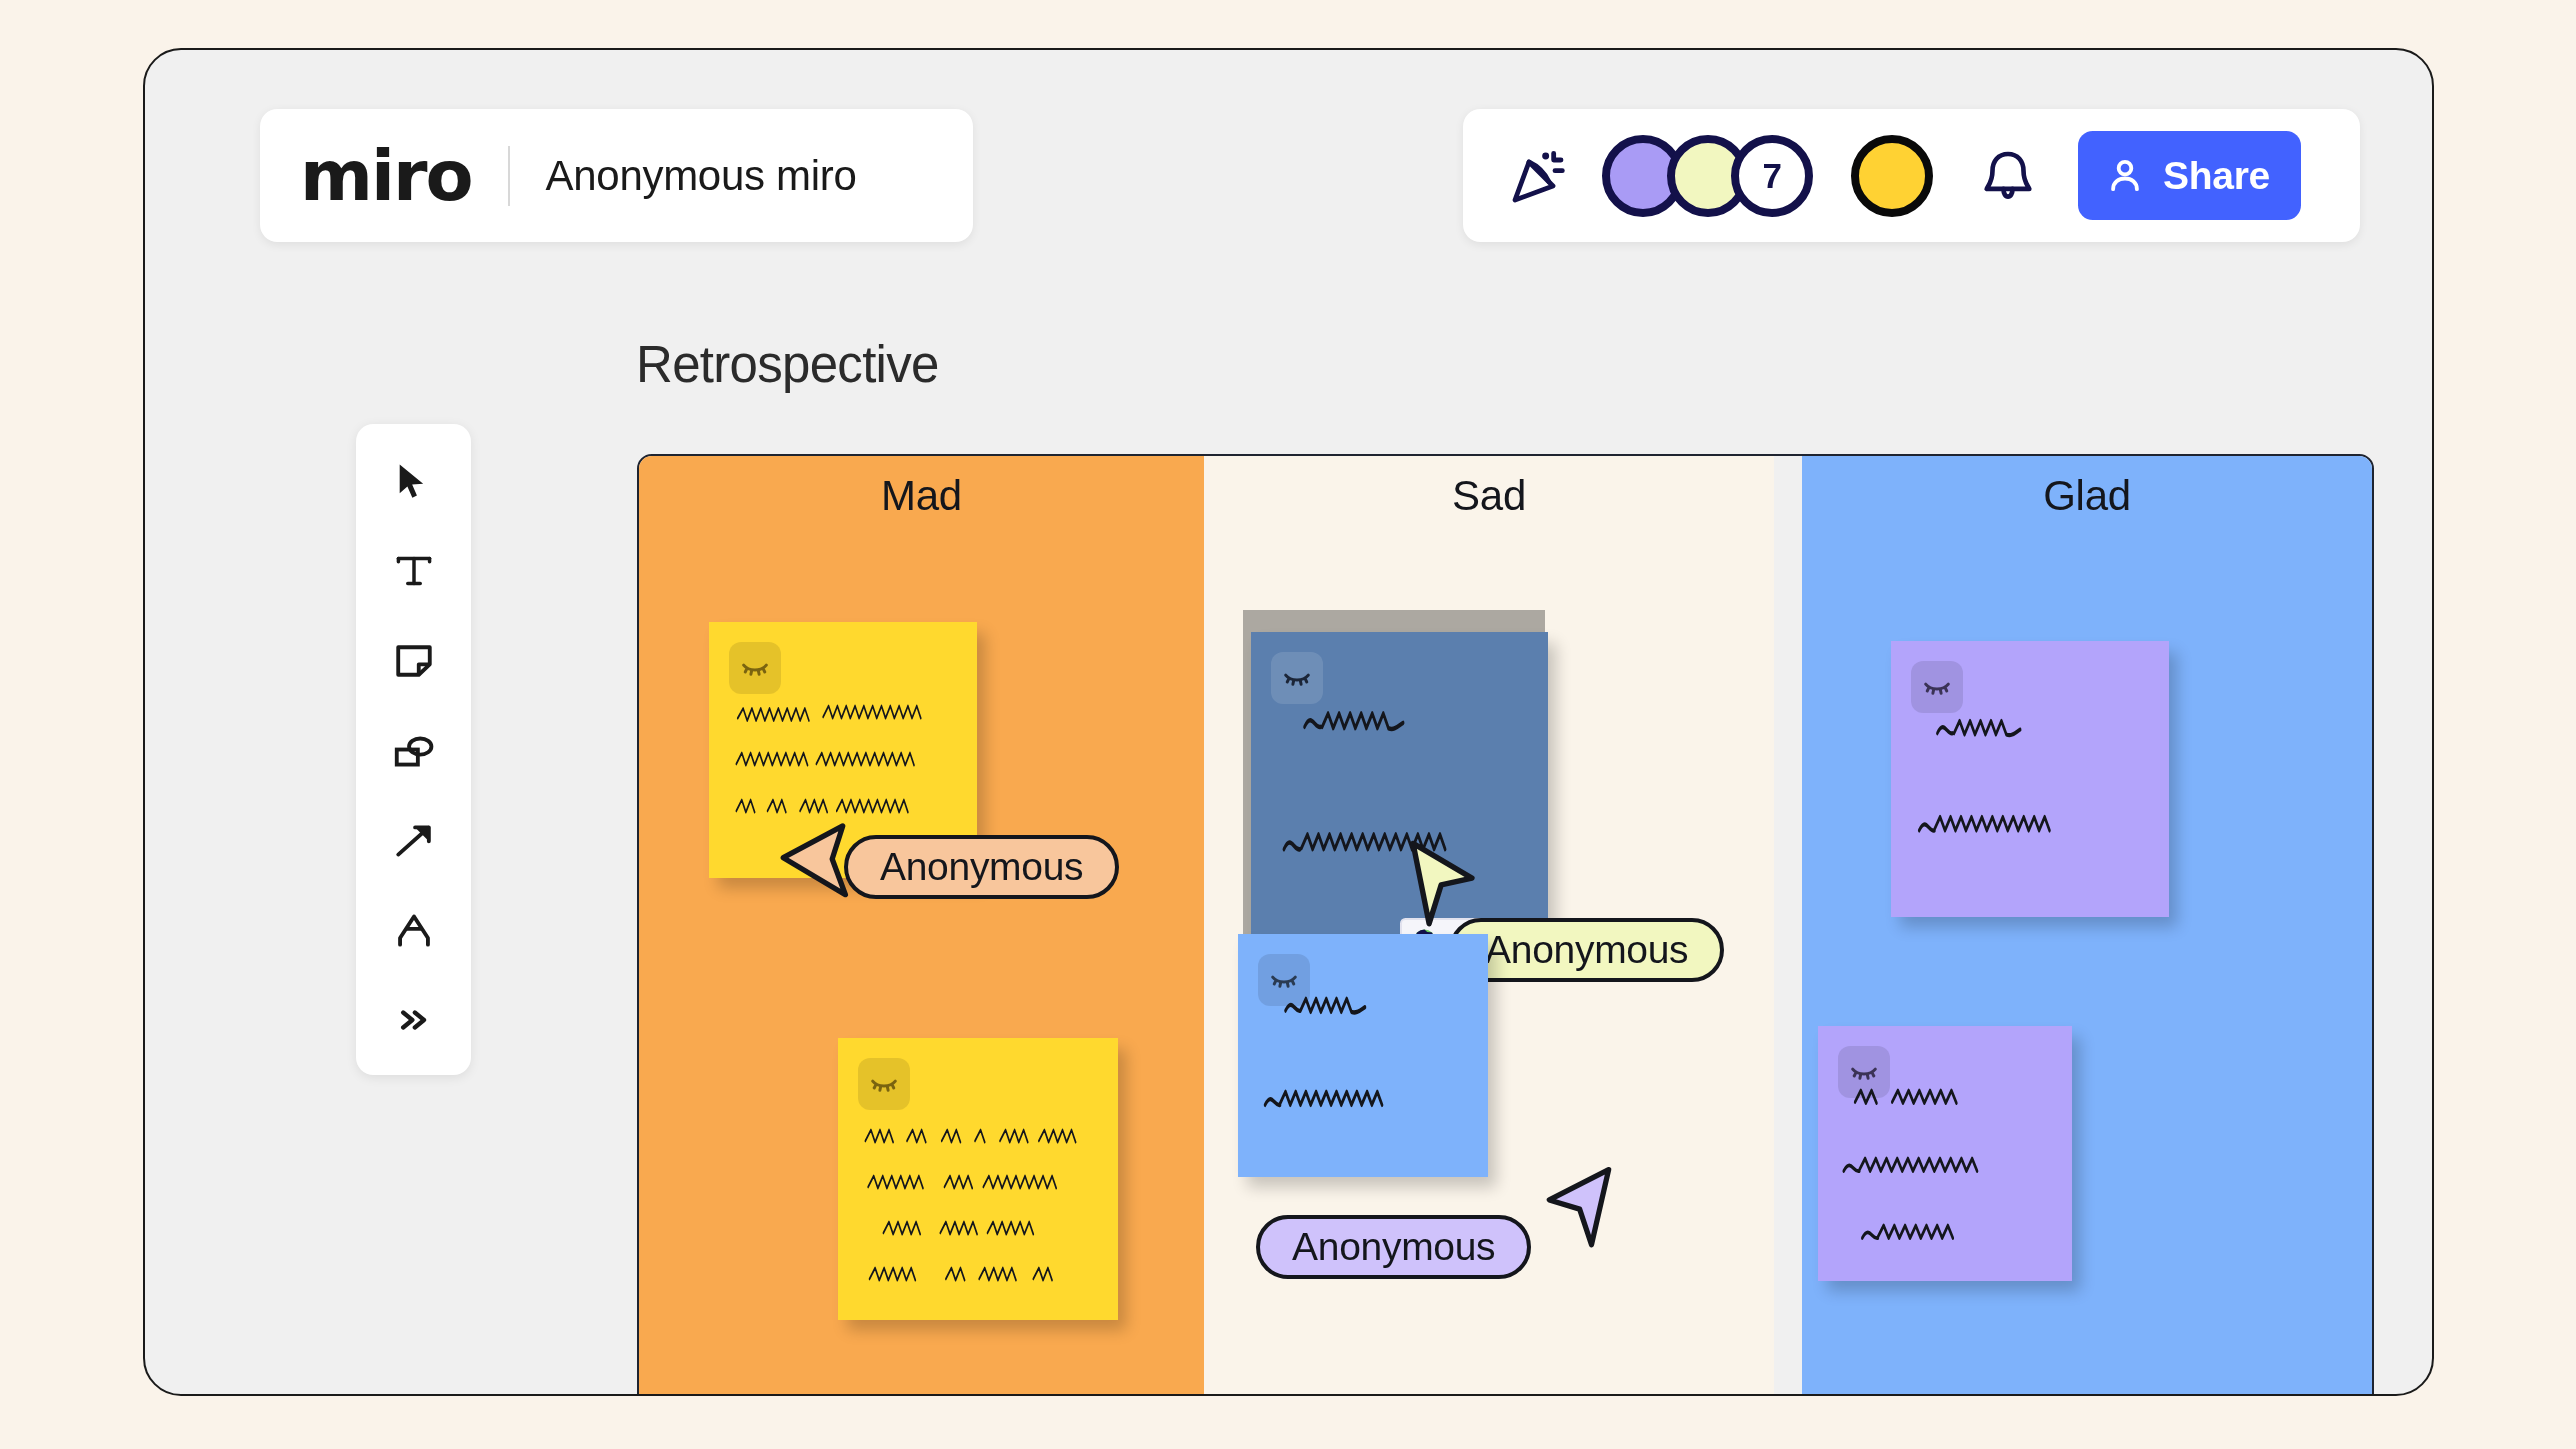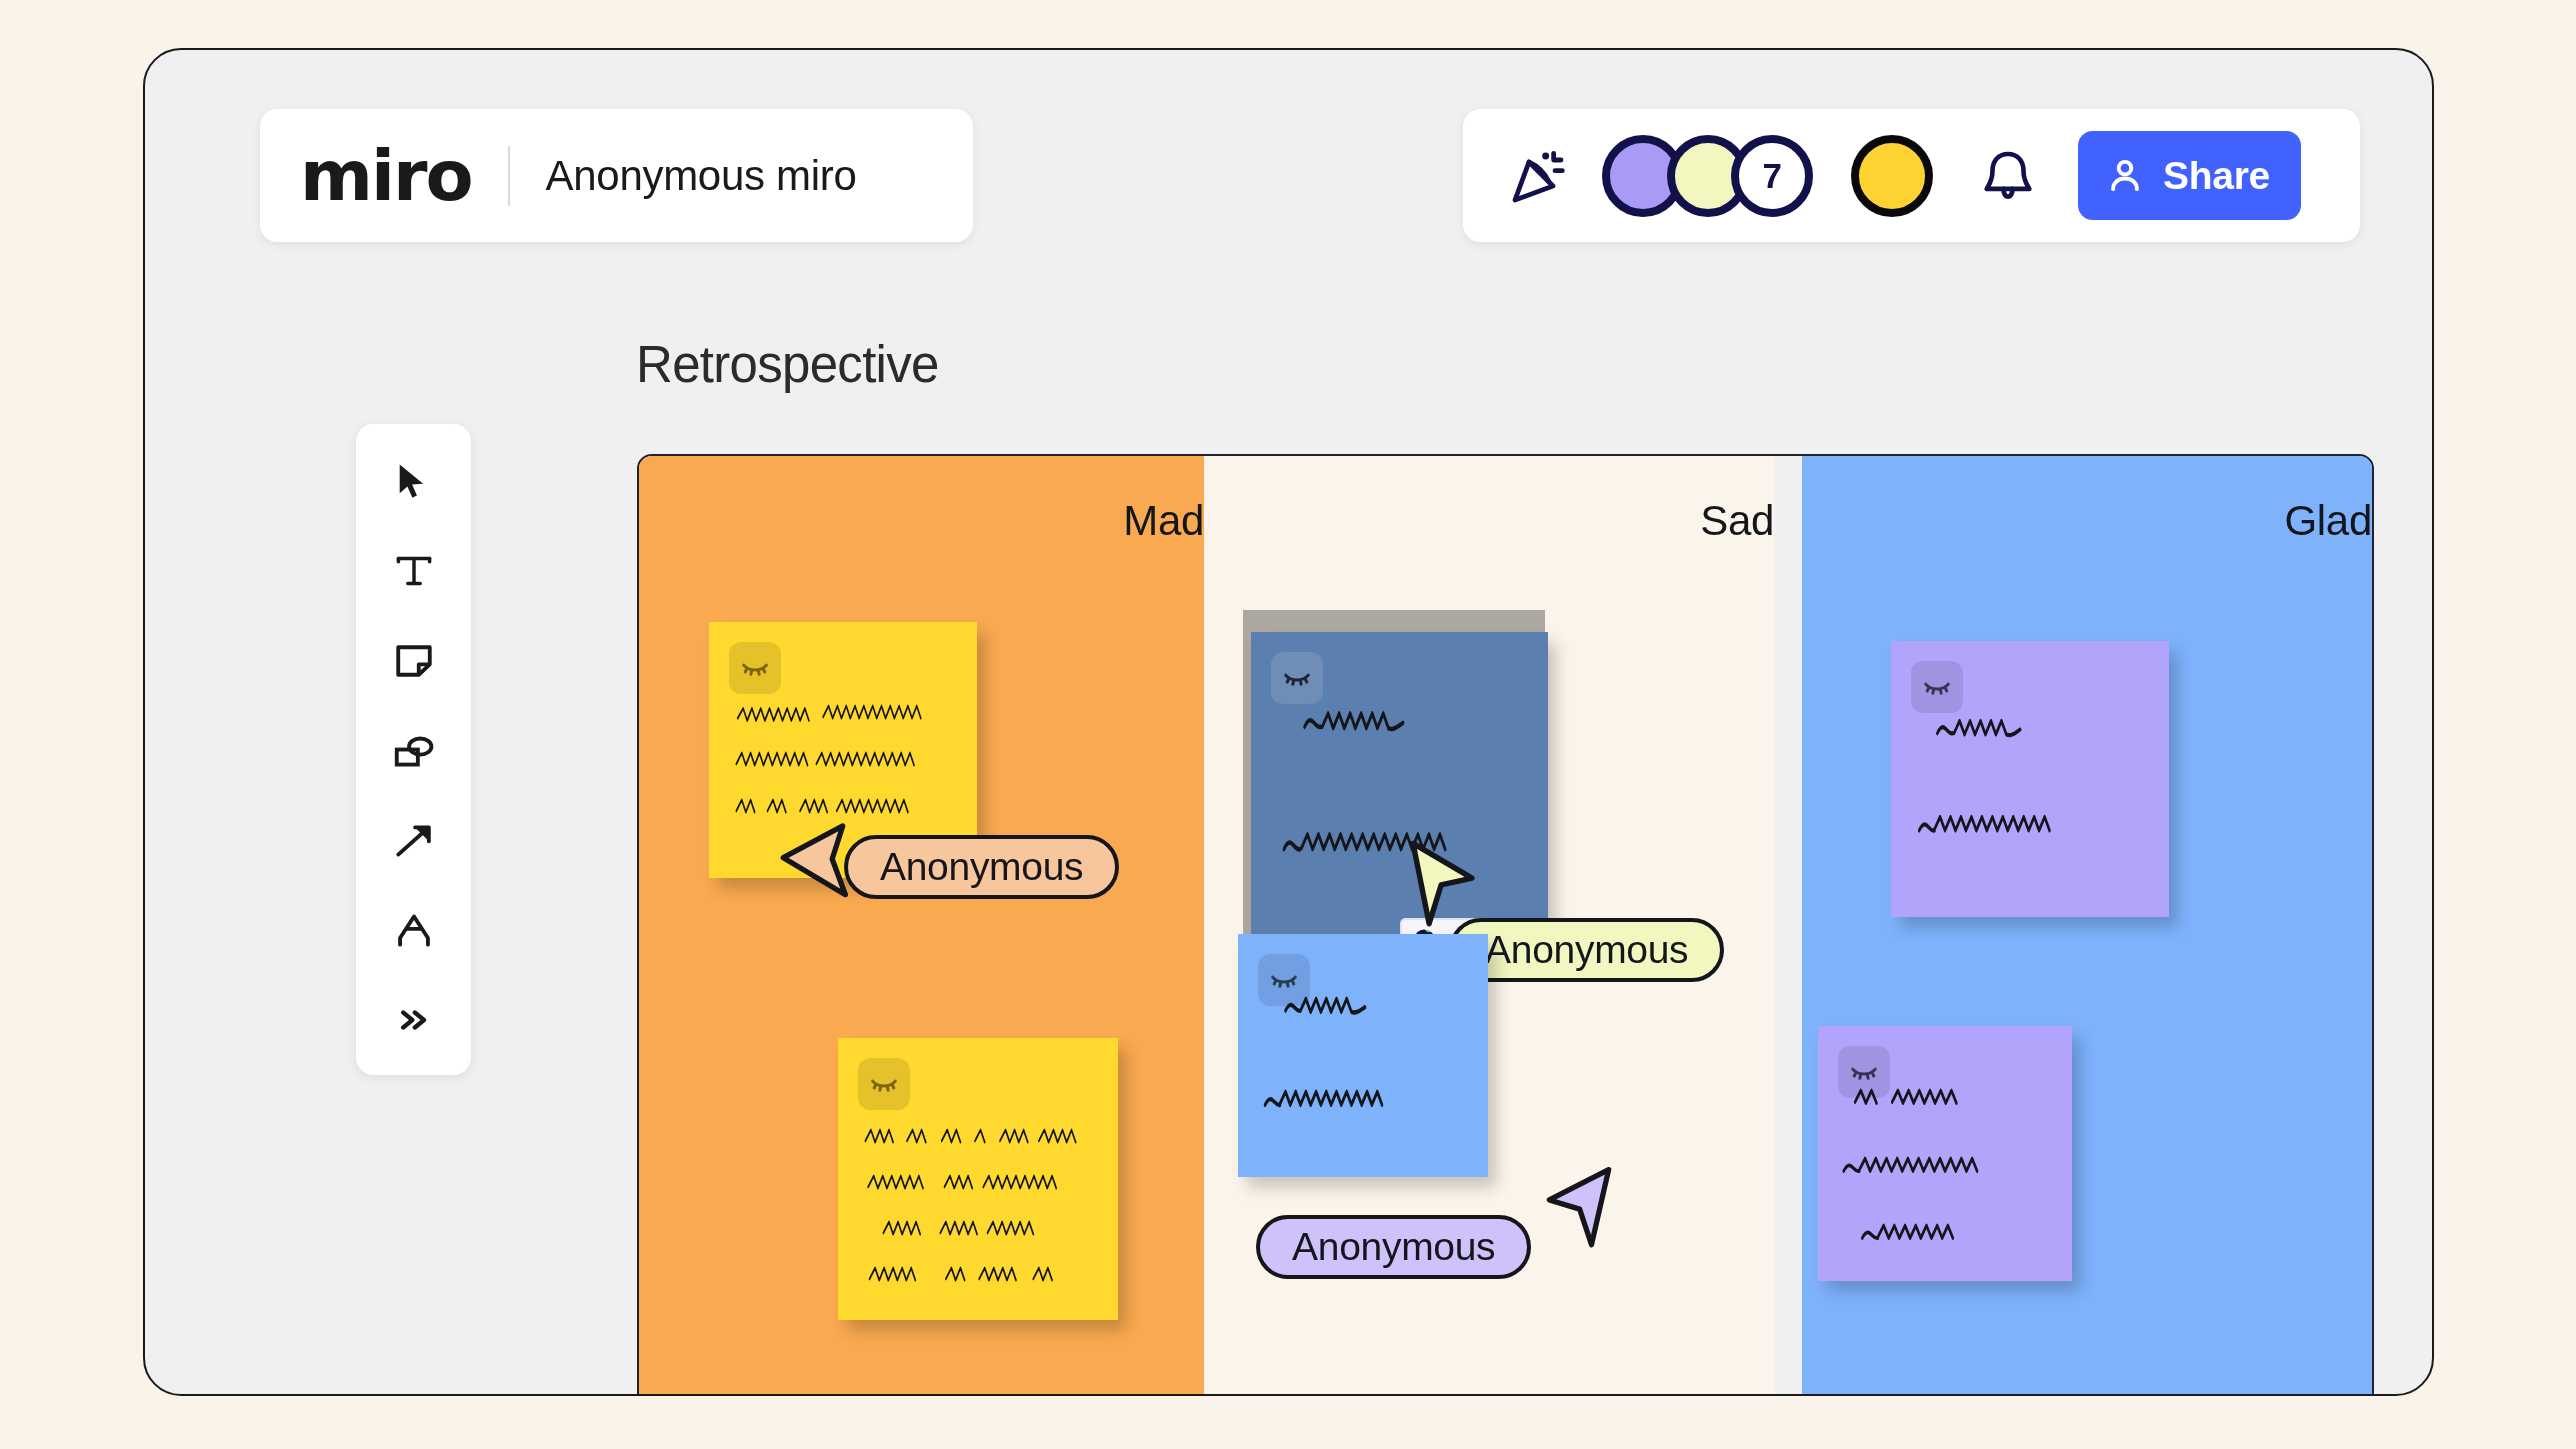--- a/index.html
+++ b/index.html
@@ -130,22 +130,22 @@
     border-radius: 14.8px;
     display: flex;
     overflow: hidden;
   }
   .column { position: relative; height: 100%; }
   .col-mad  { width: 574px; }
   .col-sad  { width: 579px; }
   .col-glad { width: 579px; margin-left: 28px; }
   .col-title {
     position: absolute;
-    top: 41px; left: 0; right: 0;
-    text-align: right;
+    top: 16px; left: 0; right: 0;
+    text-align: center;
     font-size: 42px;
     color: #14161c;
     letter-spacing: -0.3px;
   }
 
   
   .sticky {
     position: absolute;
     box-shadow: 9.4px 10.7px 14.8px rgba(0,0,0,.20);
   }

